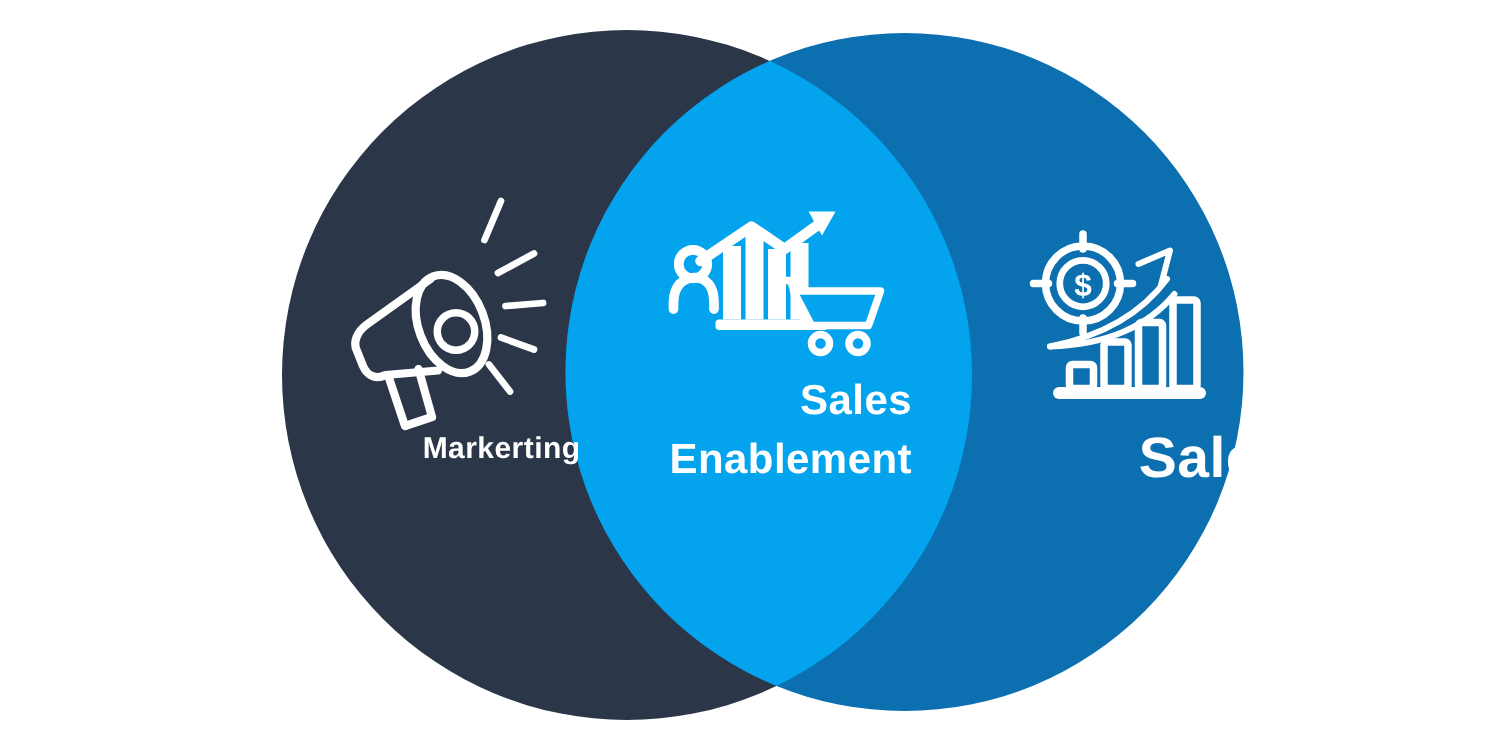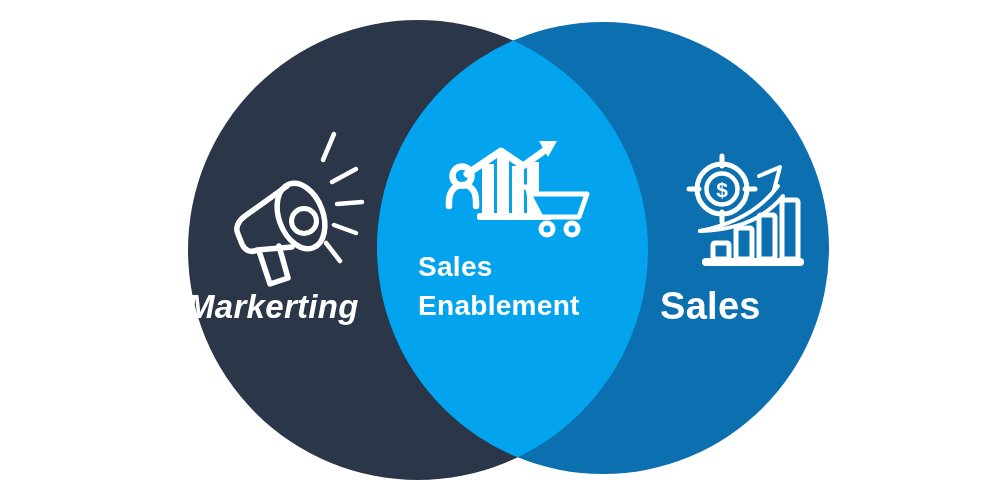--- a/index.html
+++ b/index.html
@@ -8,25 +8,25 @@
     background:#ffffff;
     font-family:"Liberation Sans","DejaVu Sans",sans-serif;
     overflow:hidden;
   }
   .stage{position:relative;width:1000px;height:500px;background:#ffffff;}
   .stage svg{position:absolute;left:0;top:0;}
   .vlabel{
     position:absolute;
     color:#ffffff;
     font-weight:700;
-    text-align:left;
+    text-align:right;
     letter-spacing:0.3px;
     user-select:none;
   }
-  .label-marketing{left:187px;top:288px;width:200px;font-size:33px;font-style:italic;}
+  .label-marketing{left:187px;top:288px;width:200px;font-size:20px;}
   .label-overlap{left:418px;top:247px;width:190px;font-size:28px;line-height:39px;}
   .label-sales{left:660px;top:285px;width:200px;font-size:38px;}
 </style>
 </head>
 <body>
 
 <div class="stage">
   <svg width="1000" height="500" viewBox="0 0 1000 500">
     <defs>
       <clipPath id="clipLeft">

